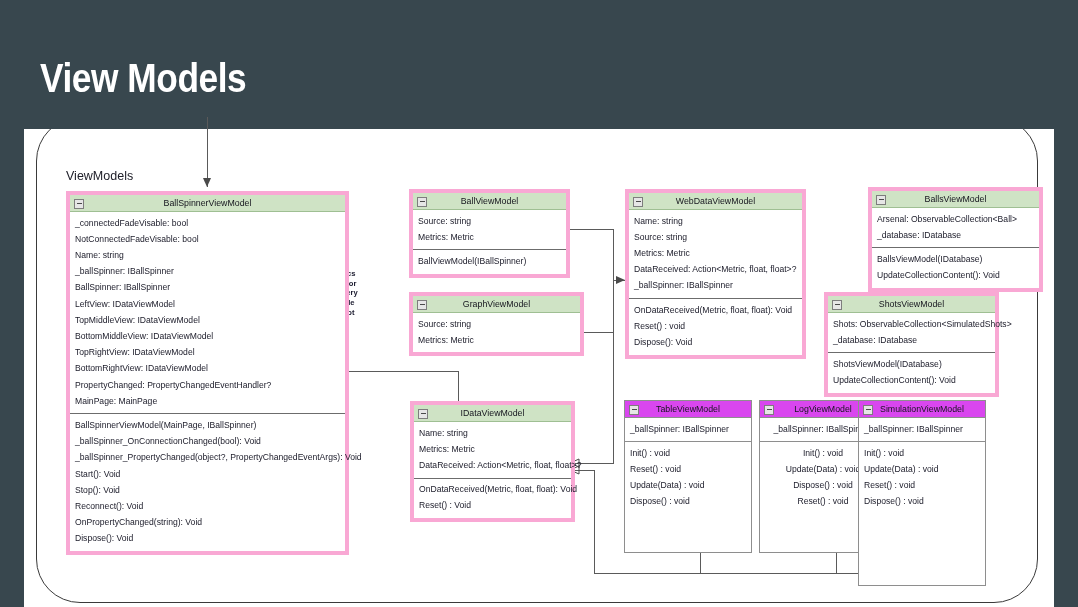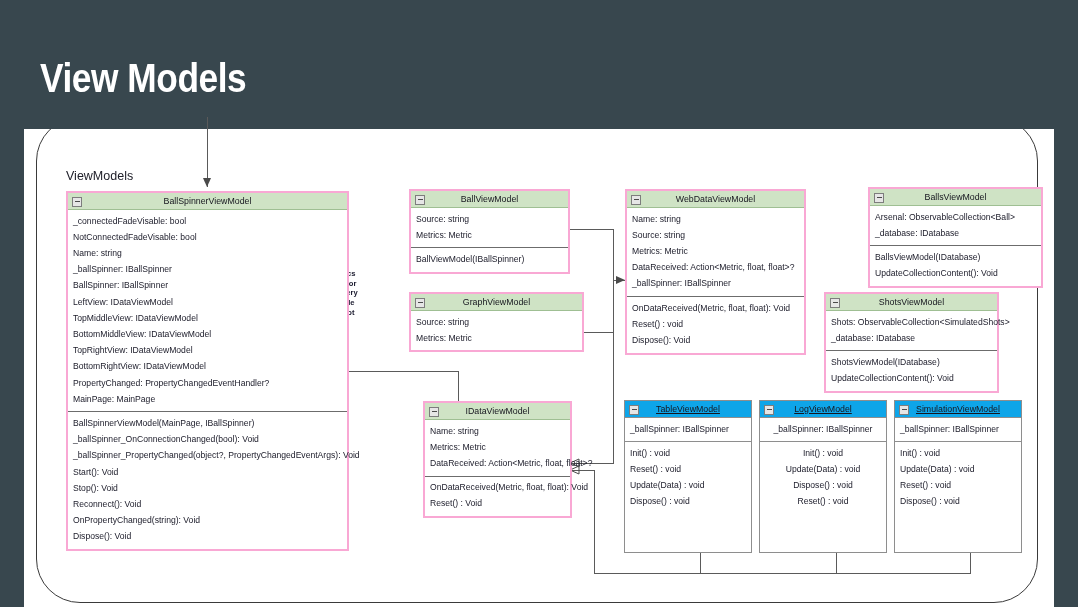--- a/index.html
+++ b/index.html
@@ -54,40 +54,39 @@
     position: absolute;
     left: 0; top: -14px;
     width: 1030px; height: 14px;
     background: #38474e;
   }
 
   
   .uml {
     position: absolute;
     background: #ffffff;
-    border: 2px solid #f9a8d4;
+    border: 4px solid #f9a8d4;
     font-size: 8.6px;
     color: #1a1a28;
   }
   .uml.plain { border: 1px solid #8e8e8e; }
   .uml-header {
     background: #cfe3c5;
     border-bottom: 1px solid #9fbf93;
     height: 17px;
     display: flex;
     align-items: center;
     justify-content: center;
     position: relative;
     font-size: 8.8px;
     color: #15151e;
   }
   .uml.plain .uml-header {
-    background: #0ea5e9;
+    background: #d946ef;
     border-bottom: 1px solid #8e8e8e;
-    text-decoration: underline;
   }
   .collapse-icon {
     position: absolute;
     left: 4px; top: 3.5px;
     width: 10px; height: 10px;
     border: 1px solid #7d7d7d;
     background: #e6e6e6;
     display: flex; align-items: center; justify-content: center;
   }
   .collapse-icon::before {
@@ -228,21 +227,21 @@
     <div class="uml-header">
       <span class="collapse-icon"></span>
       <span>GraphViewModel</span>
     </div>
     <div class="uml-section">
       <div class="uml-row">Source: string</div>
       <div class="uml-row">Metrics: Metric</div>
     </div>
   </div>
 
-  <div class="uml" style="left:399px; top:272px; width:149px;">
+  <div class="uml" style="left:386px; top:272px; width:165px;">
     <div class="uml-header">
       <span class="collapse-icon"></span>
       <span>IDataViewModel</span>
     </div>
     <div class="uml-section">
       <div class="uml-row">Name: string</div>
       <div class="uml-row">Metrics: Metric</div>
       <div class="uml-row">DataReceived: Action&lt;Metric, float, float&gt;?</div>
     </div>
     <div class="uml-section">
@@ -325,21 +324,21 @@
       <div class="uml-row">_ballSpinner: IBallSpinner</div>
     </div>
     <div class="uml-section">
       <div class="uml-row">Init() : void</div>
       <div class="uml-row">Update(Data) : void</div>
       <div class="uml-row">Dispose() : void</div>
       <div class="uml-row">Reset() : void</div>
     </div>
   </div>
 
-  <div class="uml plain" style="left:870px; top:271px; width:128px; height:153px;">
+  <div class="uml plain" style="left:834px; top:271px; width:128px; height:186px;">
     <div class="uml-header">
       <span class="collapse-icon"></span>
       <span>SimulationViewModel</span>
     </div>
     <div class="uml-section">
       <div class="uml-row">_ballSpinner: IBallSpinner</div>
     </div>
     <div class="uml-section">
       <div class="uml-row">Init() : void</div>
       <div class="uml-row">Update(Data) : void</div>

